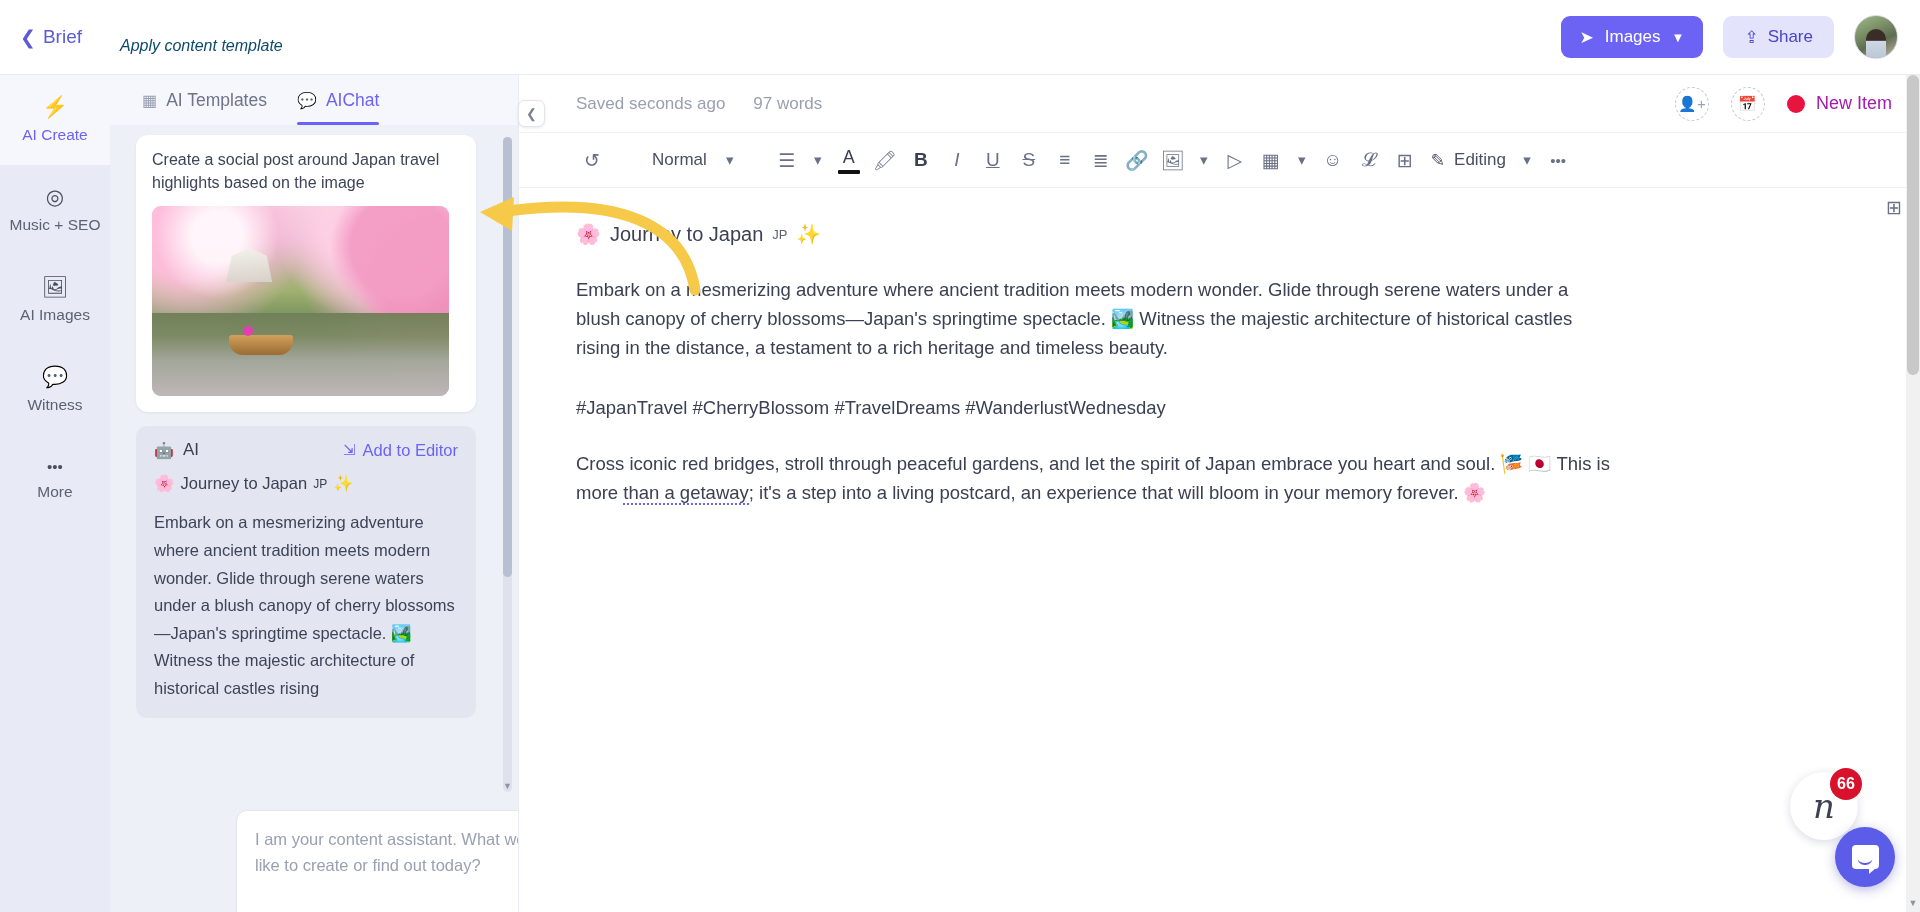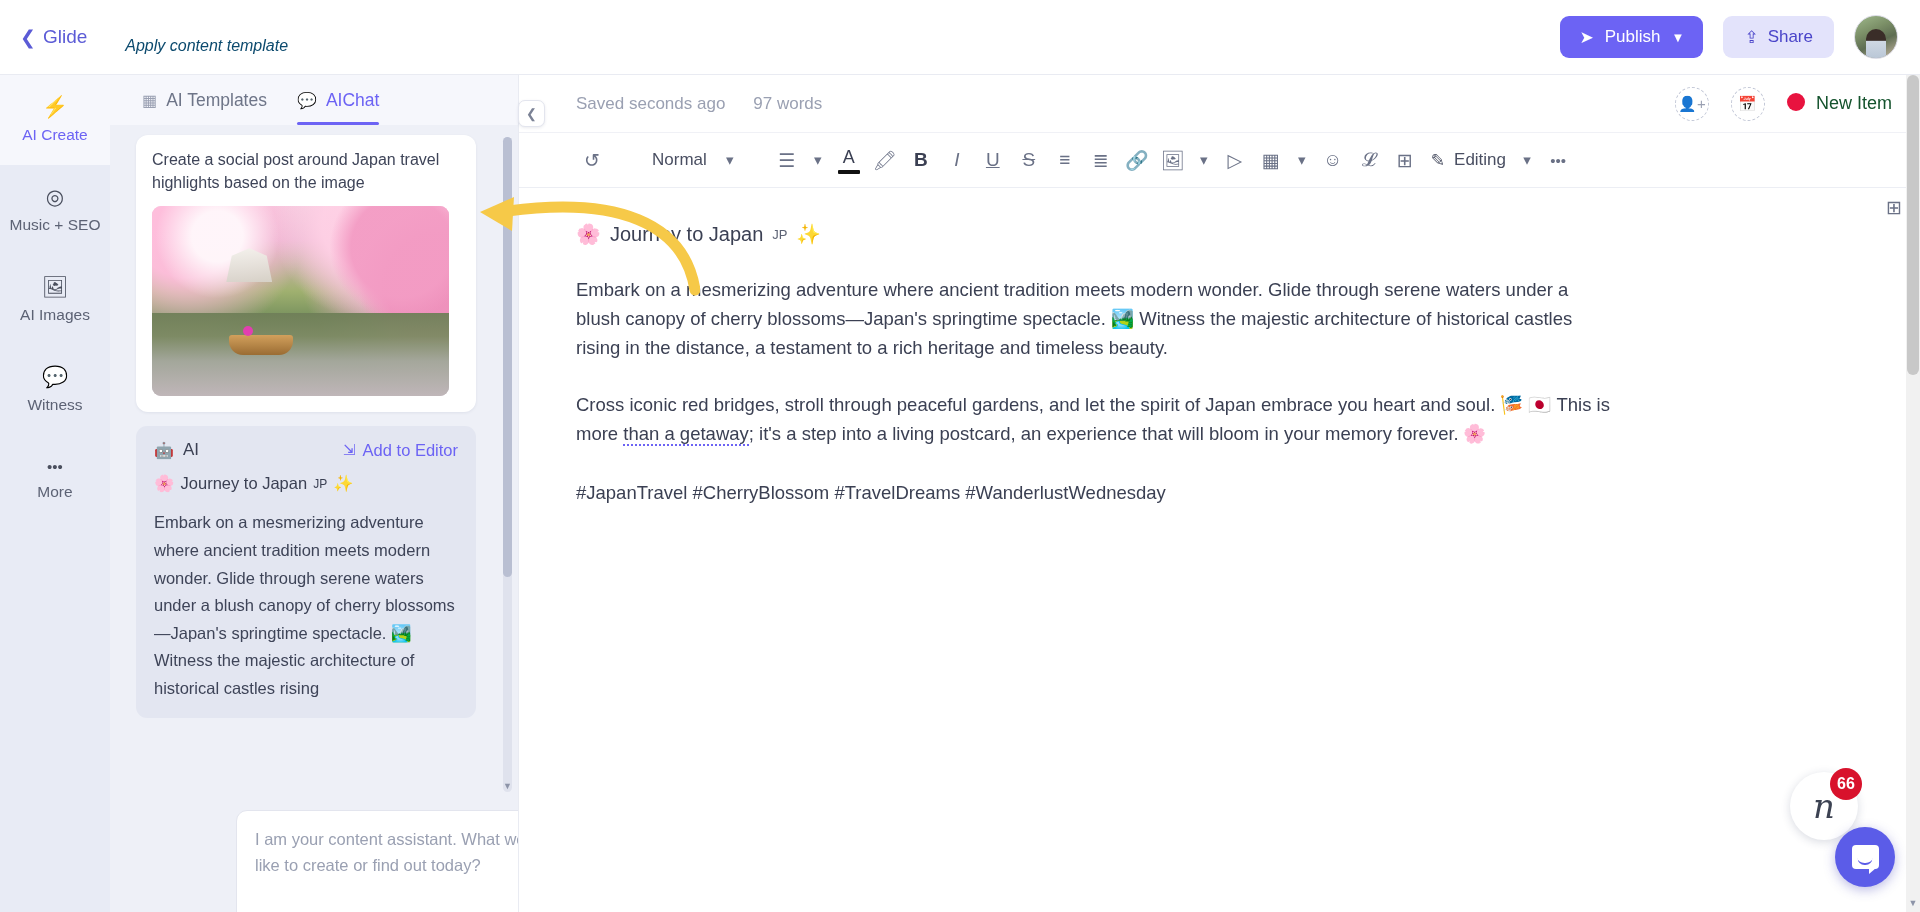--- a/index.html
+++ b/index.html
@@ -201,21 +201,21 @@
   .ed-words { margin-left: 28px; }
   .editor-status-right {
     margin-left: auto; display:flex; align-items:center; gap: 22px;
   }
   .dash-circle {
     width: 34px; height: 34px; border-radius: 50%;
     border: 1.6px dashed #c2c7d6; display:flex; align-items:center;
     justify-content:center; color:#9aa0b2; font-size:15px; cursor:pointer;
   }
   .new-item {
-    display:flex; align-items:flex-start; gap:11px; font-size:18px; color:#14532d;
+    display:flex; align-items:center; gap:11px; font-size:18px; color:#a21caf;
     cursor:pointer;
   }
   .red-dot { width:18px; height:18px; border-radius:50%; background:#e8133f; }
 
   .toolbar {
     height: 56px; display:flex; align-items:center; gap: 0;
     padding: 0 22px 0 55px; border-top:1px solid #f0f1f6;
     border-bottom:1px solid #eceef4;
   }
   .tb { color:#6a7186; font-size:19px; cursor:pointer;
@@ -295,29 +295,29 @@
     width:15px; height:7px; border-bottom:2.2px solid #5b5ce8;
     border-radius:0 0 9px 9px;
   }
 </style>
 </head>
 <body>
 
 <div class="topbar">
   <div class="back-btn">
     <span class="back-chev">❮</span>
-    <span>Glide</span>
+    <span>Brief</span>
   </div>
   <div class="title-block">
     <div class="tpl-link">Apply content template</div>
   </div>
   <div class="topbar-right">
     <button class="publish-btn">
       <span>➤</span>
-      <span>Publish</span>
+      <span>Images</span>
       <span style="font-size:13px;">▼</span>
     </button>
     <button class="share-btn">
       <span>⇪</span>
       <span>Share</span>
     </button>
     <div class="avatar"></div>
   </div>
 </div>
 
@@ -465,23 +465,23 @@
 
     <div class="doc-h">
       <span>🌸</span>
       <span>Journey to Japan</span>
       <span class="sub">JP</span>
       <span>✨</span>
     </div>
 
     <div class="doc-p">Embark on a mesmerizing adventure where ancient tradition meets modern wonder. Glide through serene waters under a blush canopy of cherry blossoms—Japan's springtime spectacle. 🏞️ Witness the majestic architecture of historical castles rising in the distance, a testament to a rich heritage and timeless beauty.</div>
 
+    <div class="doc-p tags">#JapanTravel #CherryBlossom #TravelDreams #WanderlustWednesday</div>
+
     <div class="doc-p second"><span>Cross iconic red bridges, stroll through peaceful gardens, and let the spirit of Japan embrace you heart and soul. 🎏 🇯🇵 This is more </span><span class="spell">than a getaway</span><span>; it's a step into a living postcard, an experience that will bloom in your memory forever. 🌸</span></div>
-
-    <div class="doc-p tags">#JapanTravel #CherryBlossom #TravelDreams #WanderlustWednesday</div>
   </div>
 </div>
 
 <svg class="arrow-anno" viewBox="0 0 230 120">
   <path d="M225,105 C215,40 150,8 25,28" fill="none" stroke="#f6c948" stroke-width="11" stroke-linecap="round"></path>
   <path d="M10,27 L44,12 L42,46 Z" fill="#f6c948"></path>
 </svg>
 
 <div class="page-sb">
   <div class="page-sb-thumb"></div>

